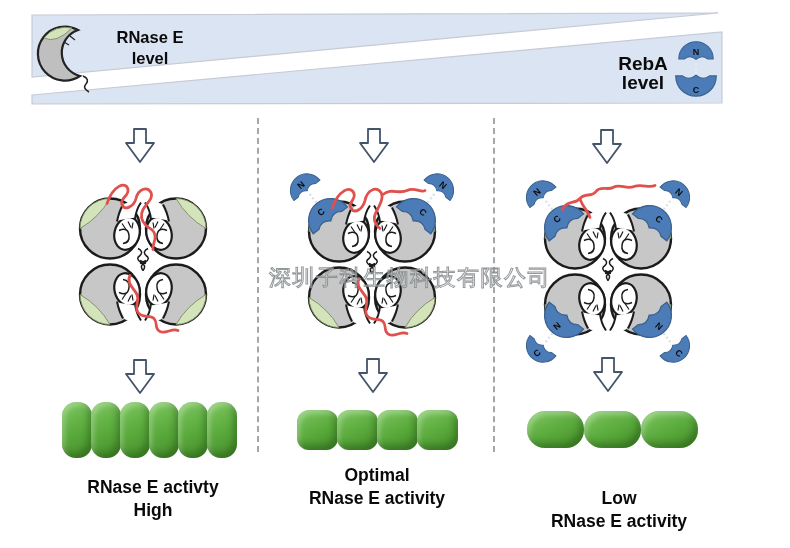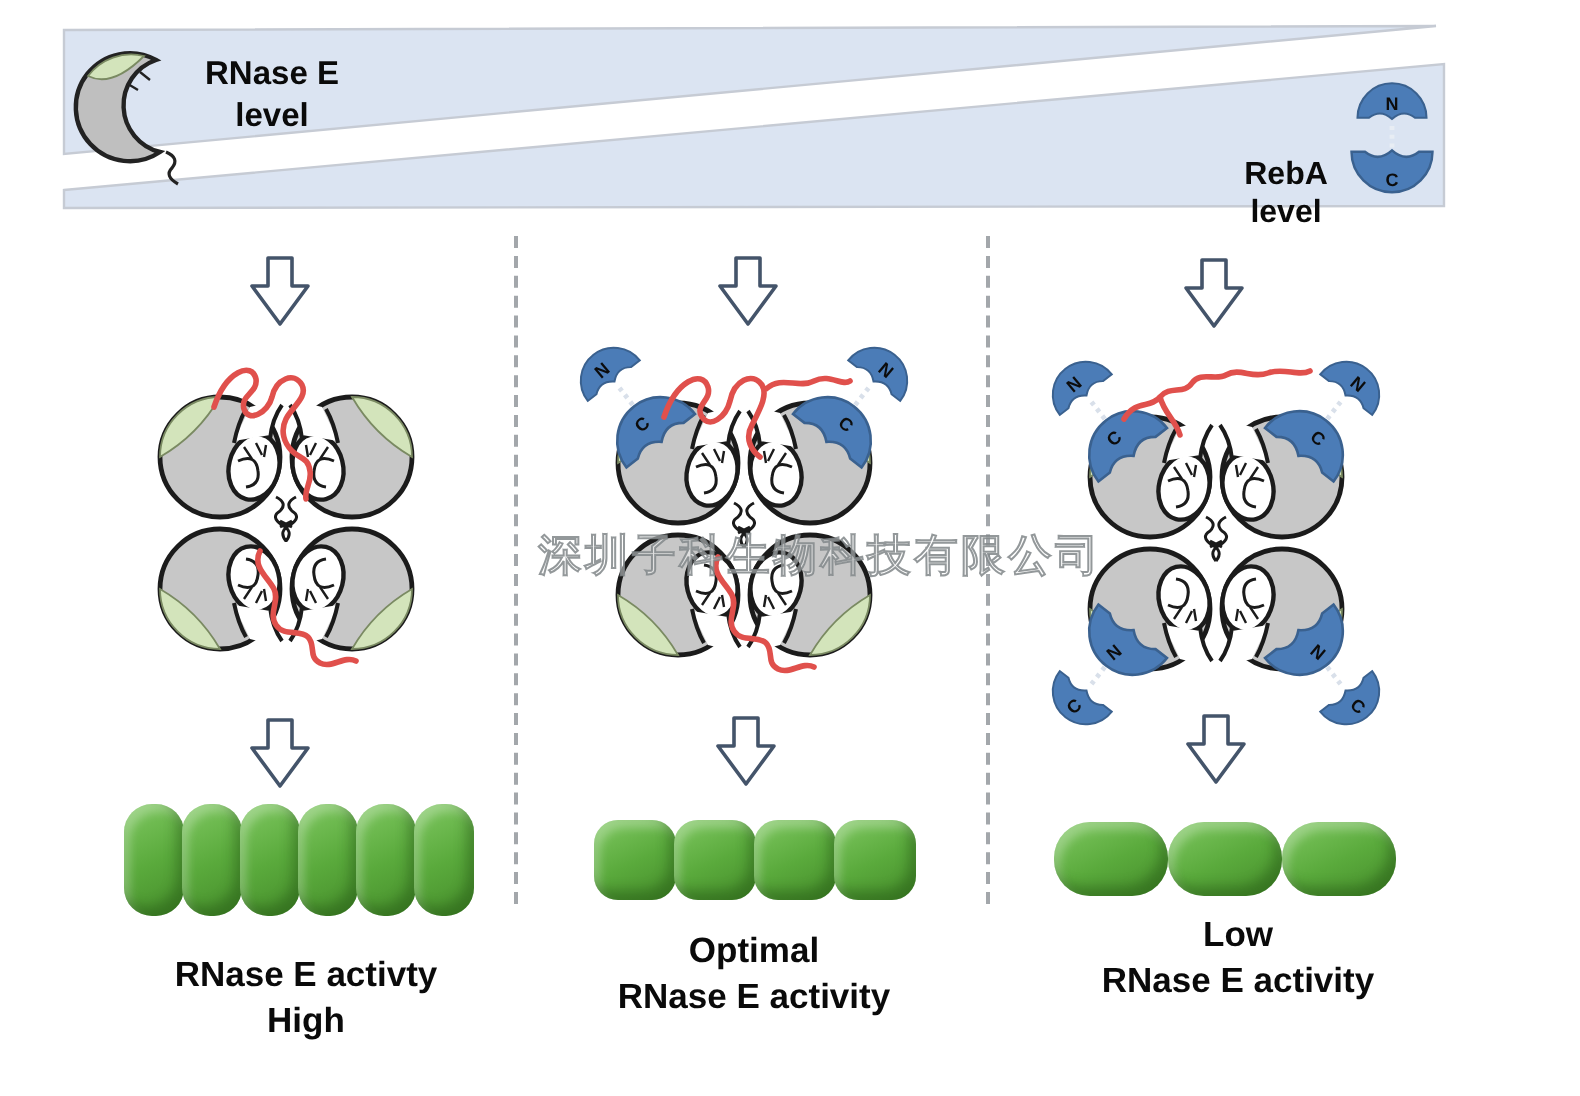--- a/index.html
+++ b/index.html
@@ -1,43 +1,43 @@
 <!DOCTYPE html>
 <html><head>
 <meta charset="utf-8">
 <style>
   html,body{margin:0;padding:0;background:#fff;}
   #stage{position:relative;width:790px;height:548px;background:#ffffff;overflow:hidden;
          font-family:"Liberation Sans","DejaVu Sans",sans-serif;color:#111;}
   .abs{position:absolute;}
   
   .banner-label{position:absolute;text-align:center;font-weight:bold;color:#0a0a0a;z-index:2;}
-  #rnase-label{left:80px;top:27px;width:112px;font-size:16.5px;line-height:21px;}
-  #reba-label{left:603px;top:54px;width:80px;font-size:16px;line-height:19px;margin-top:24px;}
+  #rnase-label{left:94px;top:27px;width:112px;font-size:16.5px;line-height:21px;}
+  #reba-label{left:603px;top:54px;width:80px;font-size:19px;line-height:19px;}
   
   .separator{position:absolute;top:118px;height:334px;width:0;border-left:2px dashed #a3a7ab;z-index:2;}
   #sep1{left:257px;} #sep2{left:493px;}
   
   .cplx{position:absolute;z-index:3;}
   .arrow-svg{position:absolute;z-index:3;}
   
   .cell-row{position:absolute;display:flex;align-items:flex-start;z-index:3;}
   #cells-high{left:62px;top:402px;}
   #cells-optimal{left:297px;top:410px;}
   #cells-low{left:527px;top:411px;}
   .cell{background:linear-gradient(155deg,#79c35b 8%,#5aaa3c 52%,#478f2c 96%);
         box-shadow:inset -4px -5px 6px rgba(25,70,12,0.38), inset 3px 4px 5px rgba(255,255,255,0.28);}
   .cell-high{width:30px;height:56px;border-radius:14px;margin-right:-1px;}
   .cell-optimal{width:41px;height:40px;border-radius:12px;margin-right:-1px;}
   .cell-low{width:57px;height:37px;border-radius:18px;margin-right:0px;}
   
   .plabel{position:absolute;text-align:center;font-weight:bold;font-size:17.5px;line-height:23px;color:#0a0a0a;z-index:3;}
   #label-high{left:63px;top:476px;width:180px;}
   #label-optimal{left:287px;top:464px;width:180px;}
-  #label-low{left:528px;top:456px;width:182px;}
+  #label-low{left:528px;top:487px;width:182px;}
   
   #watermark{position:absolute;left:269px;top:263px;z-index:6;white-space:nowrap;
              font-size:22px;letter-spacing:1.5px;font-weight:400;
              color:rgba(255,255,255,0.45);
              -webkit-text-stroke:1px rgba(128,134,136,0.85);}
   .domtxt{font-size:9px;font-weight:bold;fill:#0c0c0c;text-anchor:middle;}
 </style>
 </head>
 <body>
 

